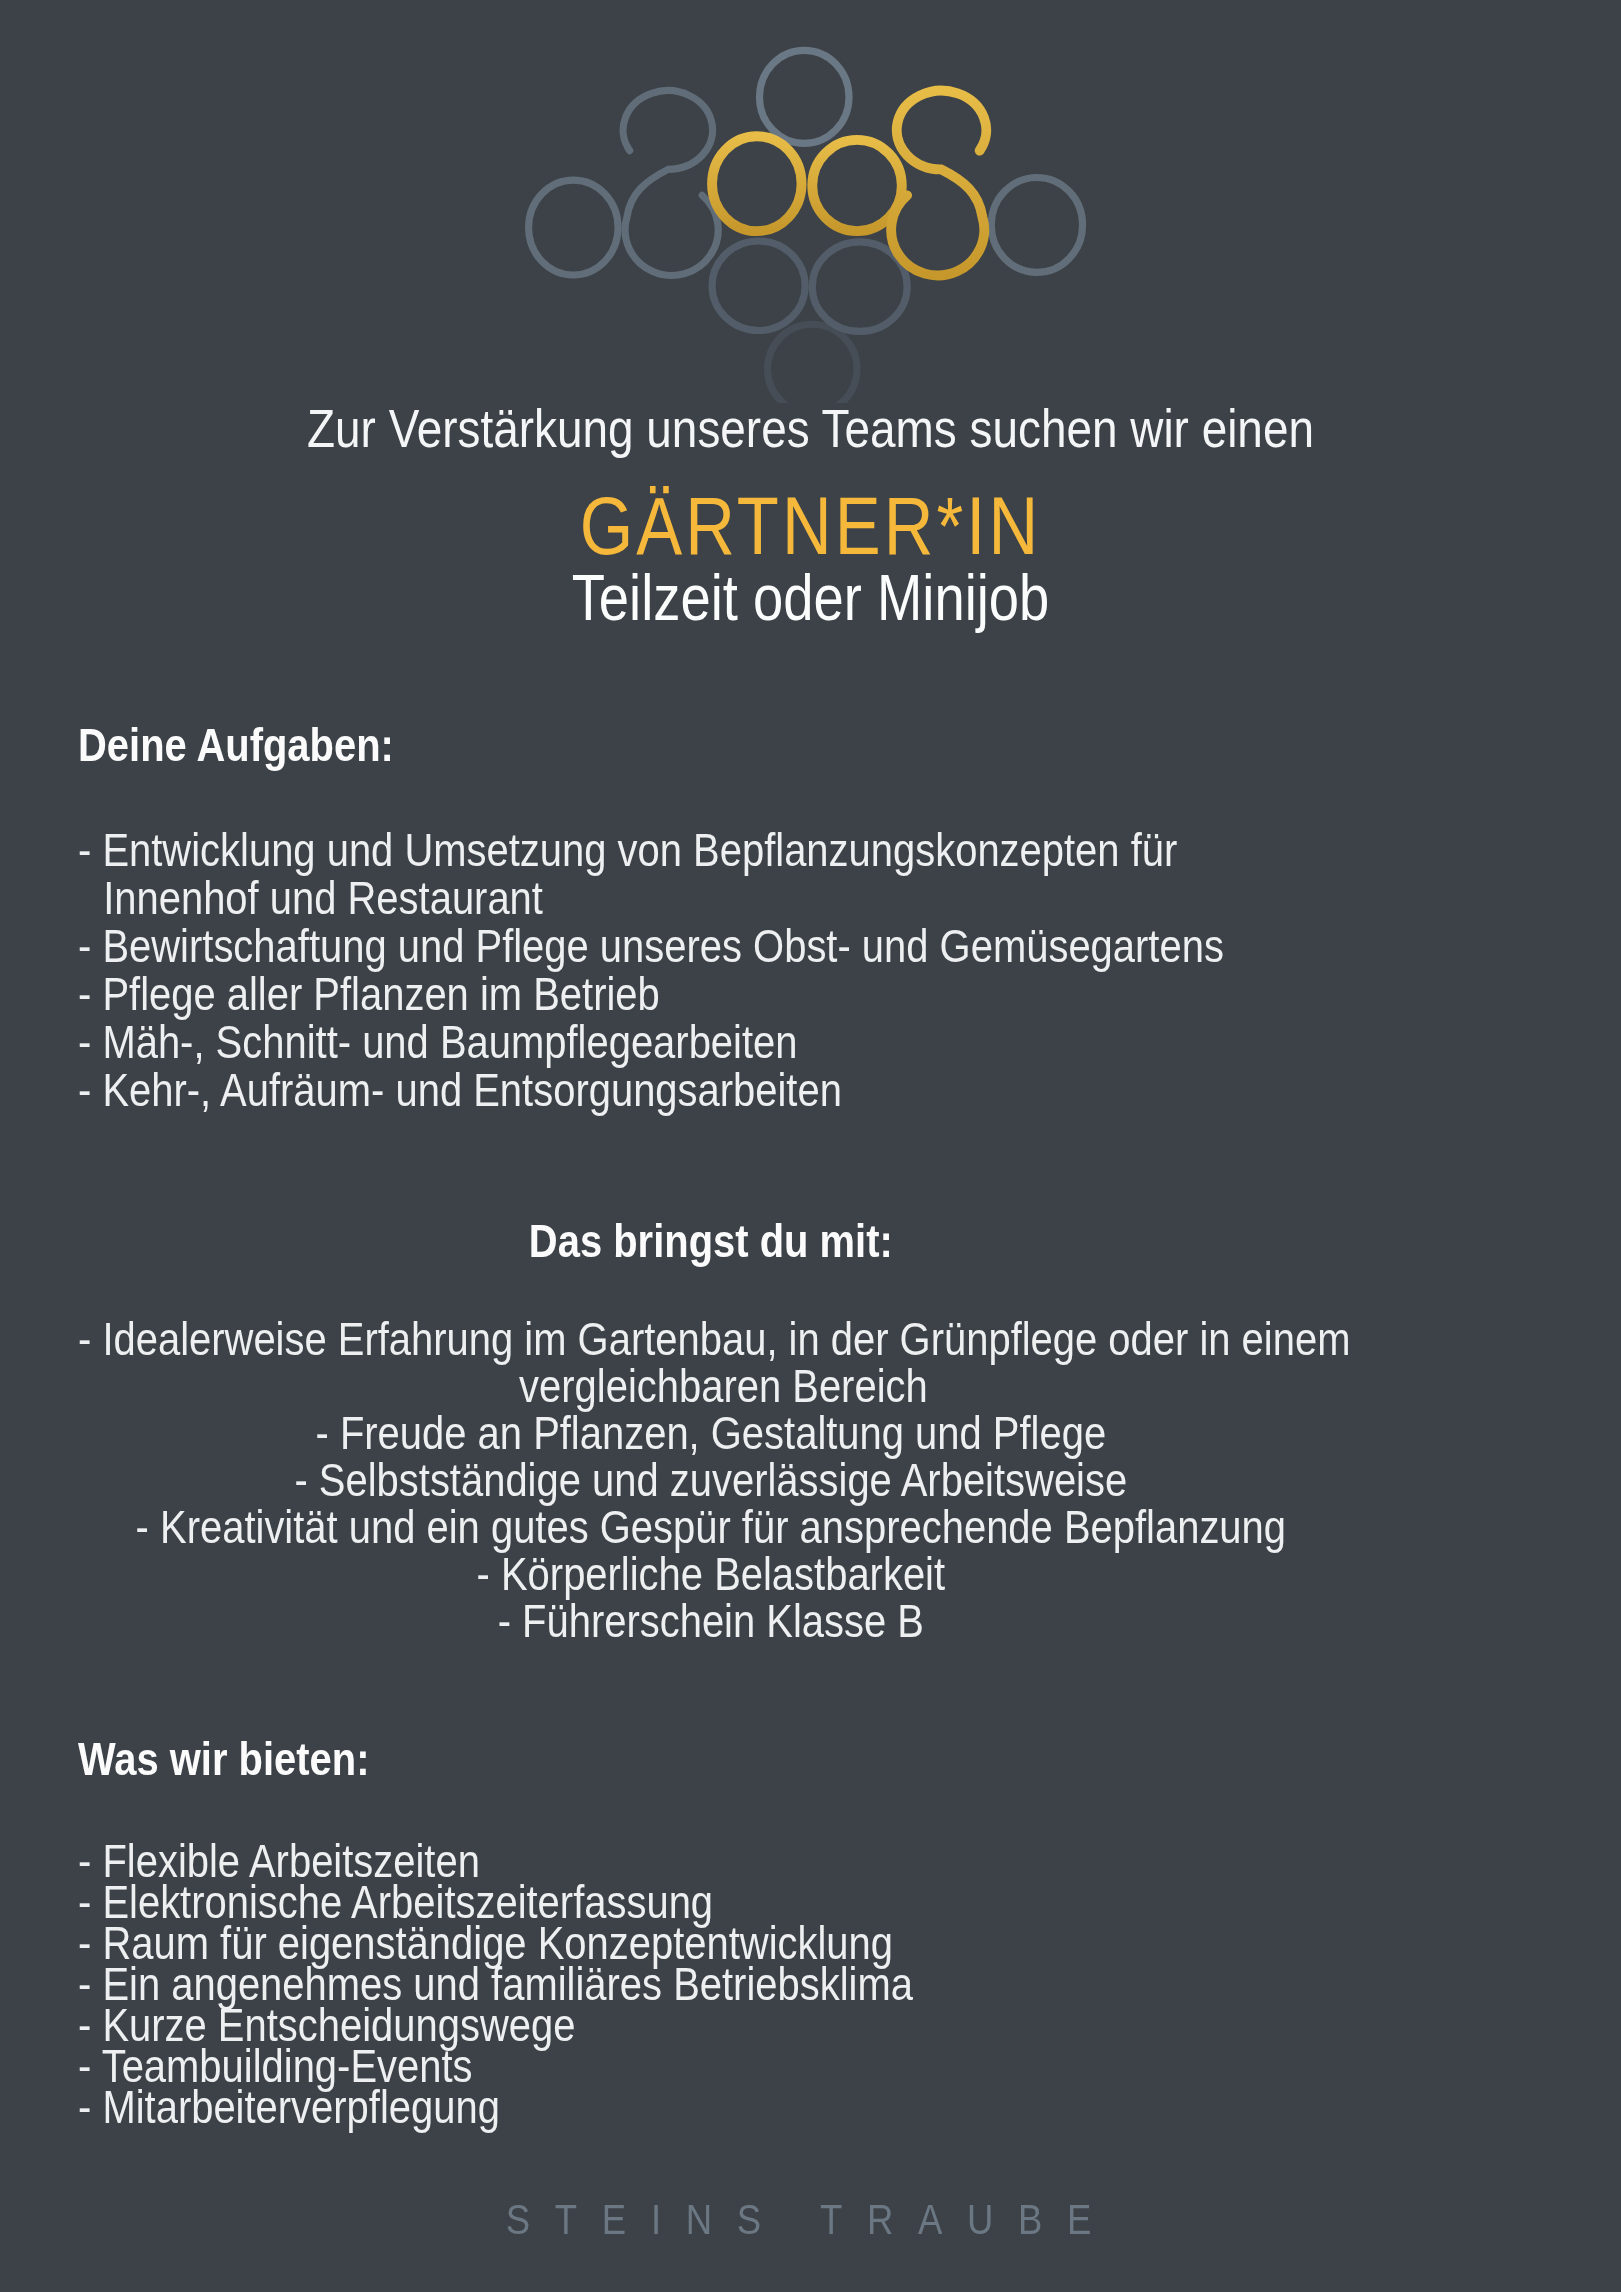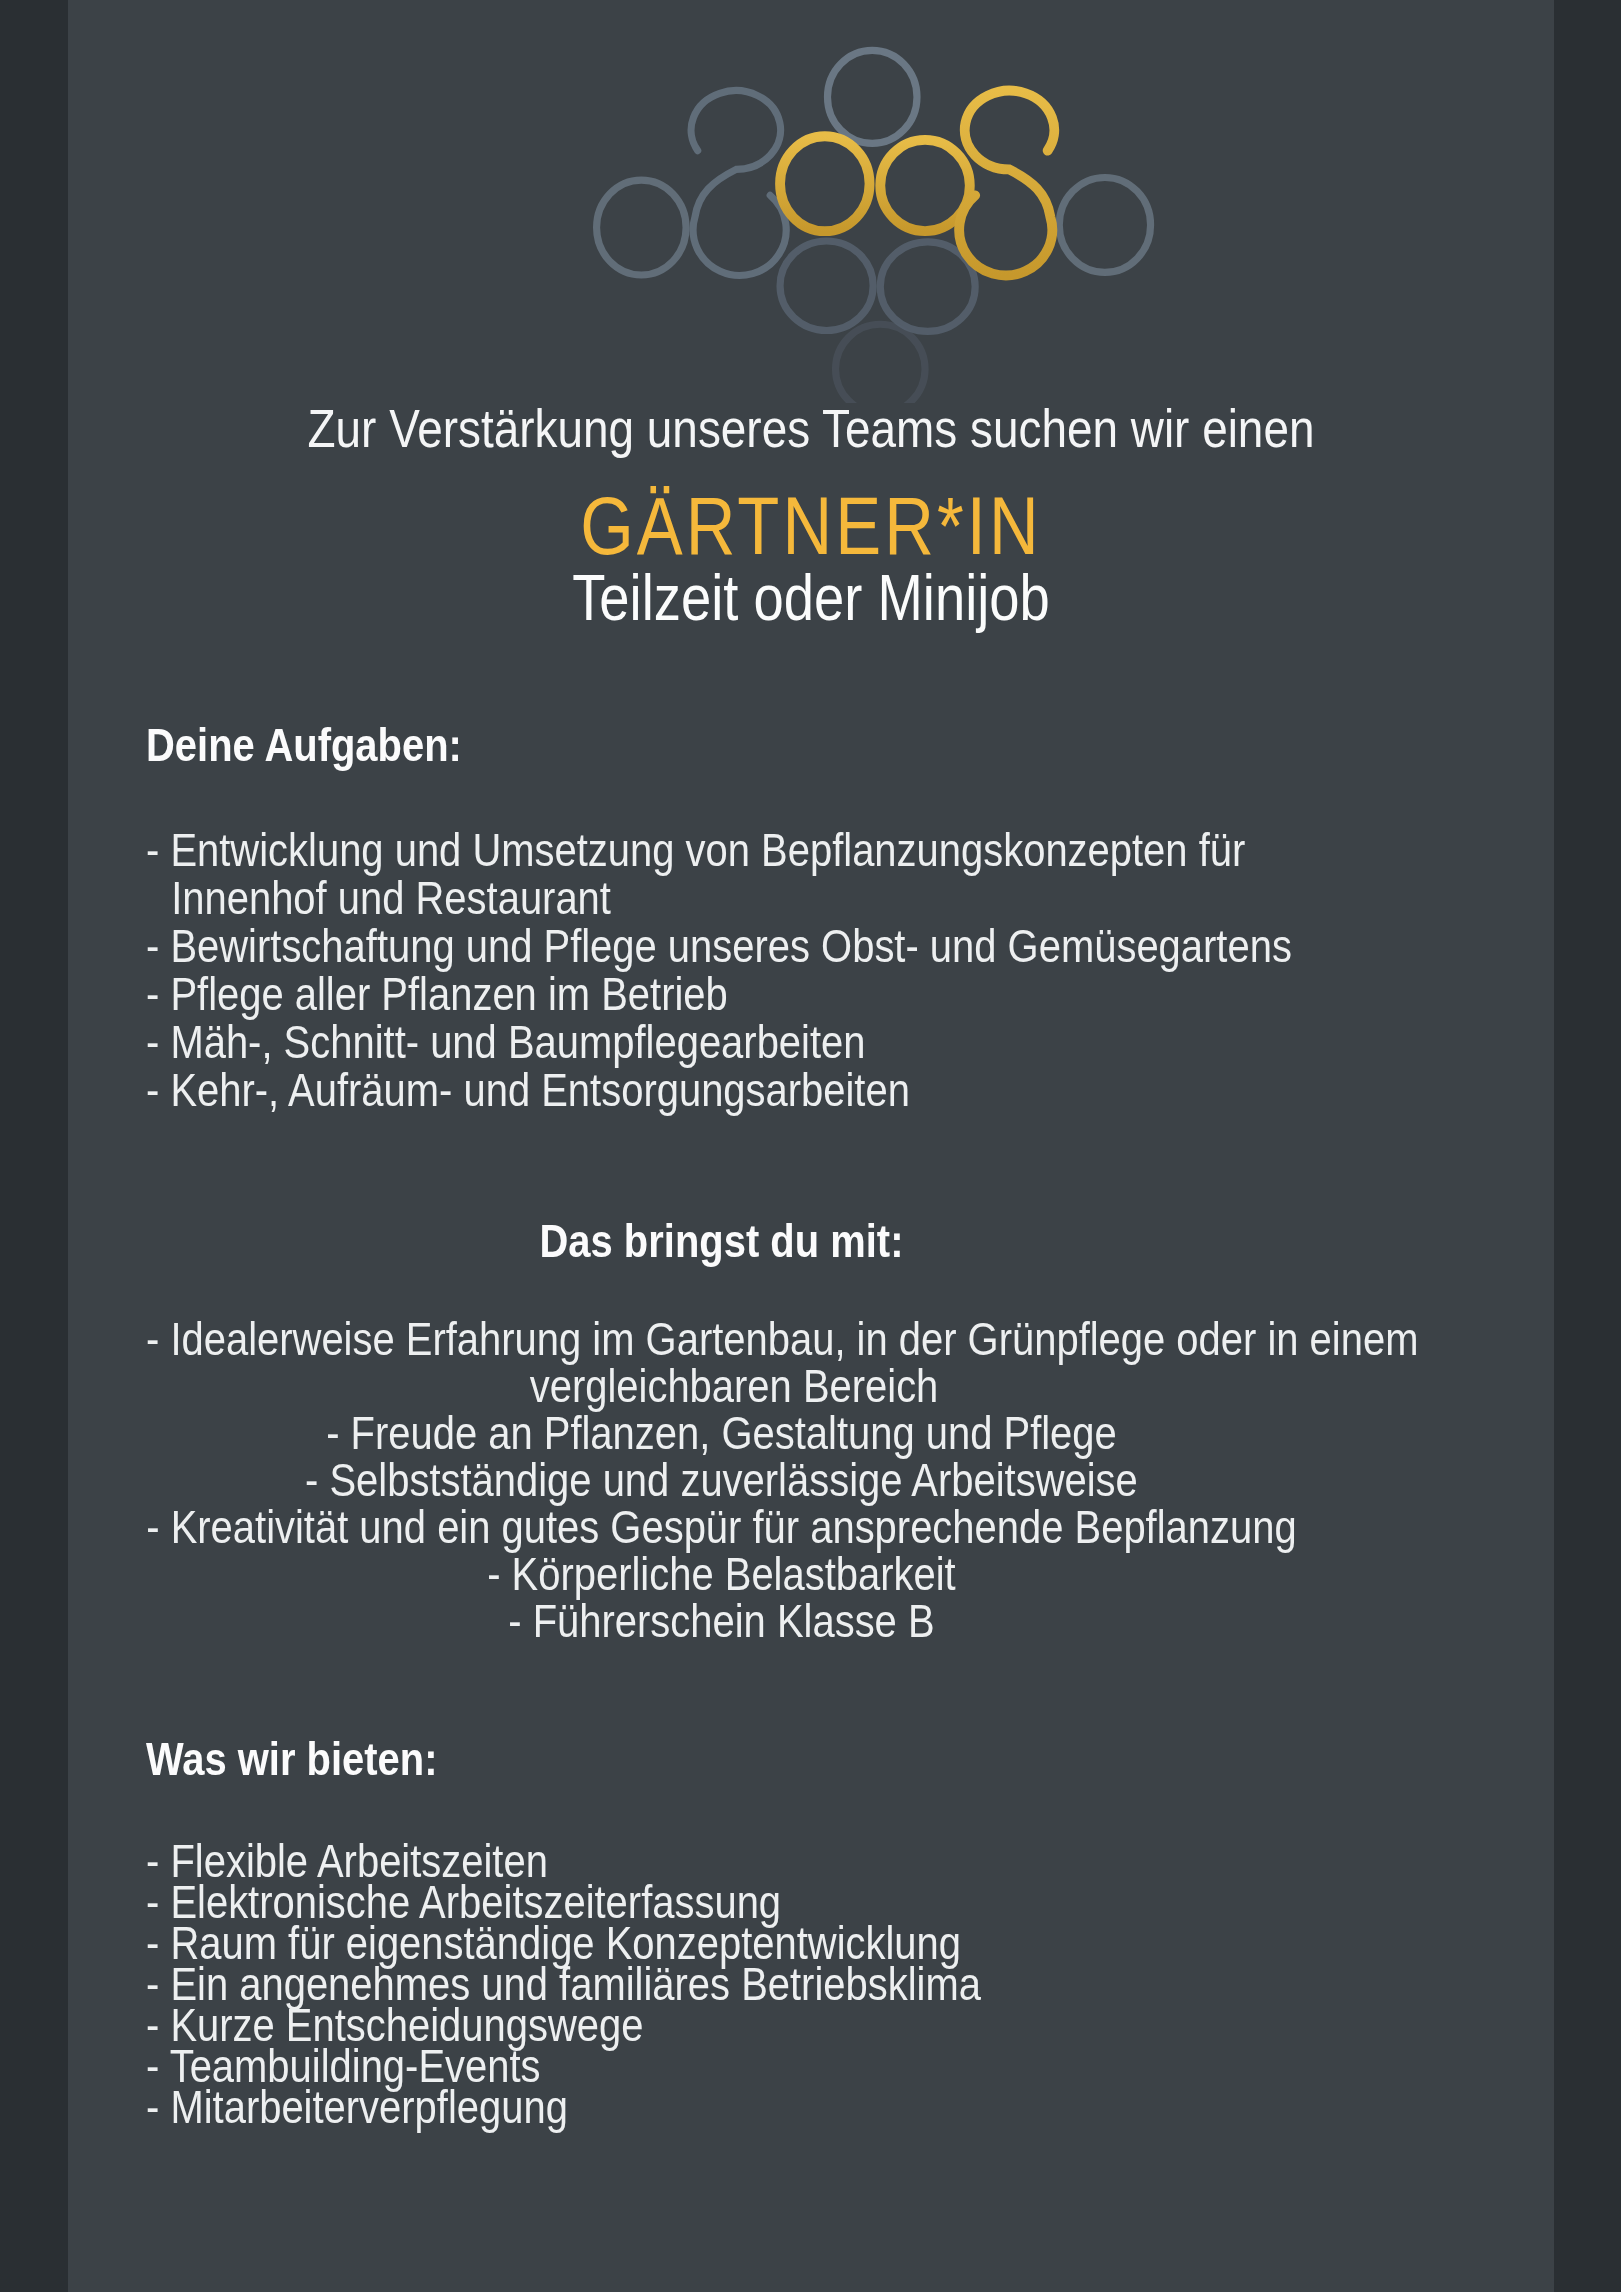--- a/index.html
+++ b/index.html
@@ -1,18 +1,18 @@
 <!DOCTYPE html>
 <html style="font-size:14.3px"><head>
 <meta charset="utf-8">
 <style>
   html,body{margin:0;padding:0;background:#2a2f33;}
   .page{
     position:relative;
-    width:1486px;height:2293px;
+    width:1621px;height:2293px;
     margin:0 auto;
     background:#3C4247;
     overflow:hidden;
     font-family:"Liberation Sans","DejaVu Sans",sans-serif;
   }
   
   .cond{transform:scaleX(0.85);transform-origin:0 0;}
   .cond-c{transform:scaleX(0.85);transform-origin:50% 0;}
 
   .logo{position:absolute;left:524px;top:45px;width:573px;height:358px;}
@@ -158,15 +158,18 @@
         </li>
         <li>
           <div class="ln">- Teambuilding-Events</div>
         </li>
         <li>
           <div class="ln">- Mitarbeiterverpflegung</div>
         </li>
       </ul>
   </section>
 
+  <div class="footer">
+    <span class="cond-c" style="color: rgb(107, 119, 131);">STEINS TRAUBE</span>
+  </div>
 
 </div>
 
 
 </body></html>

